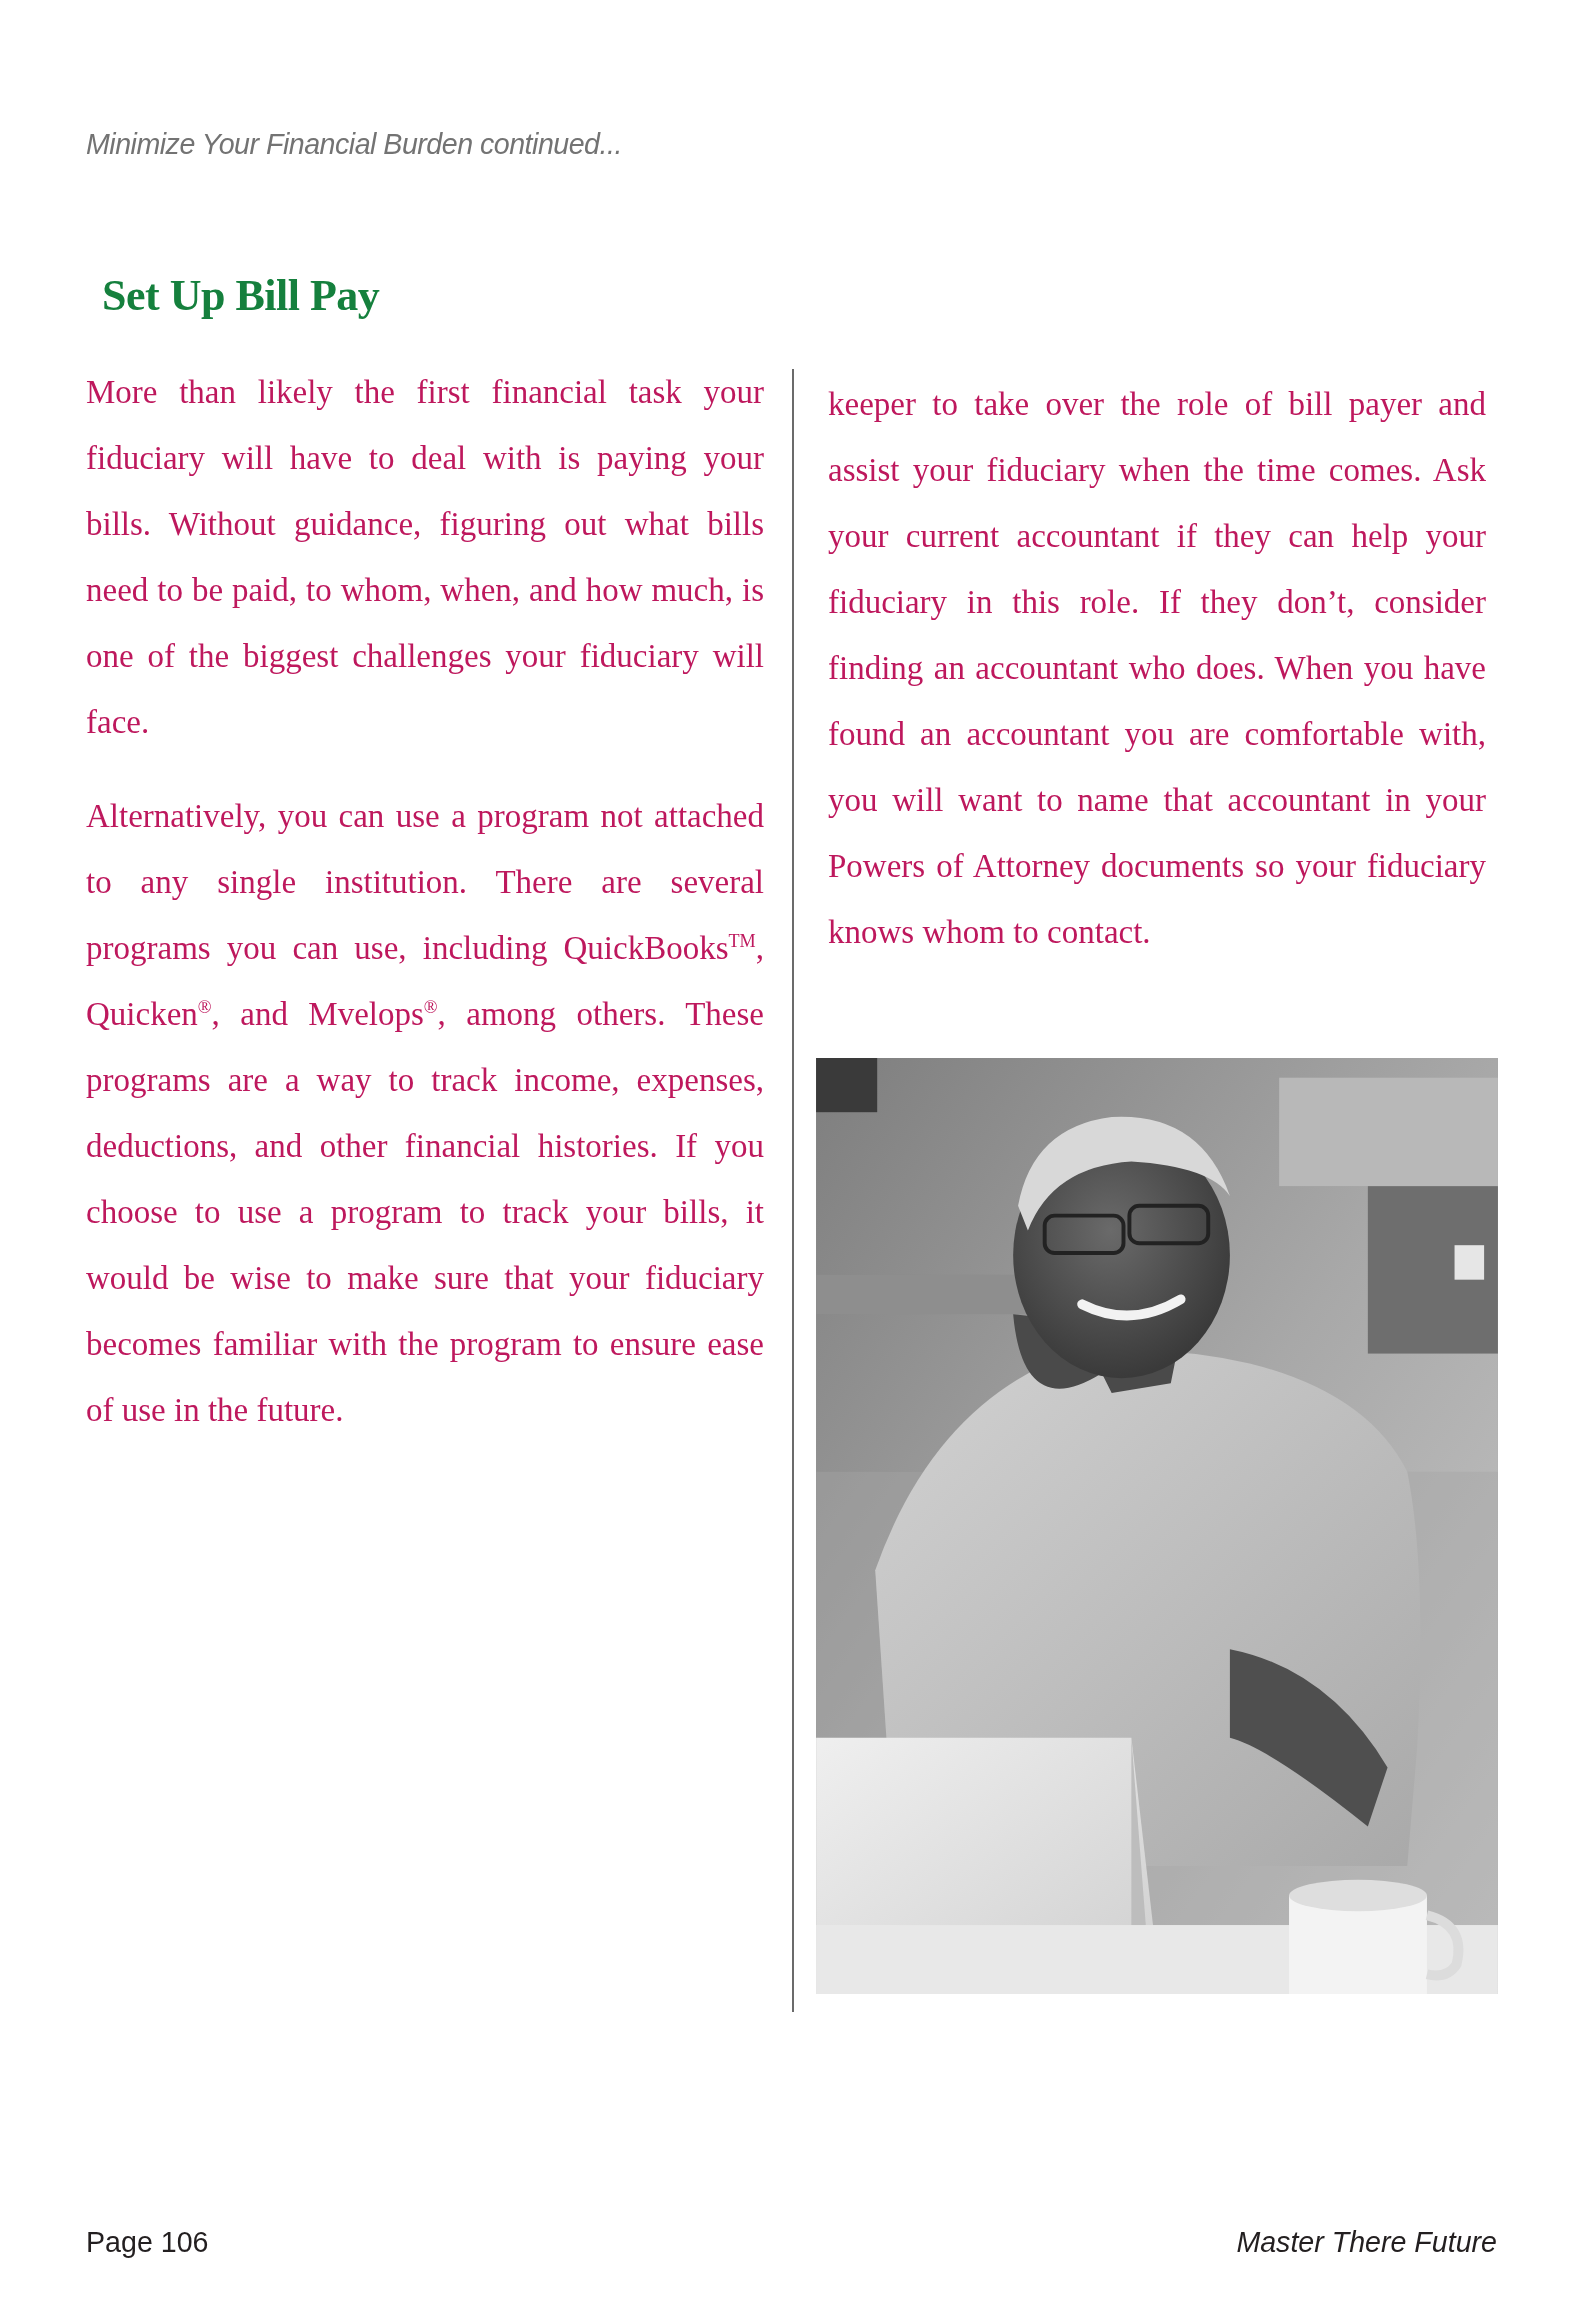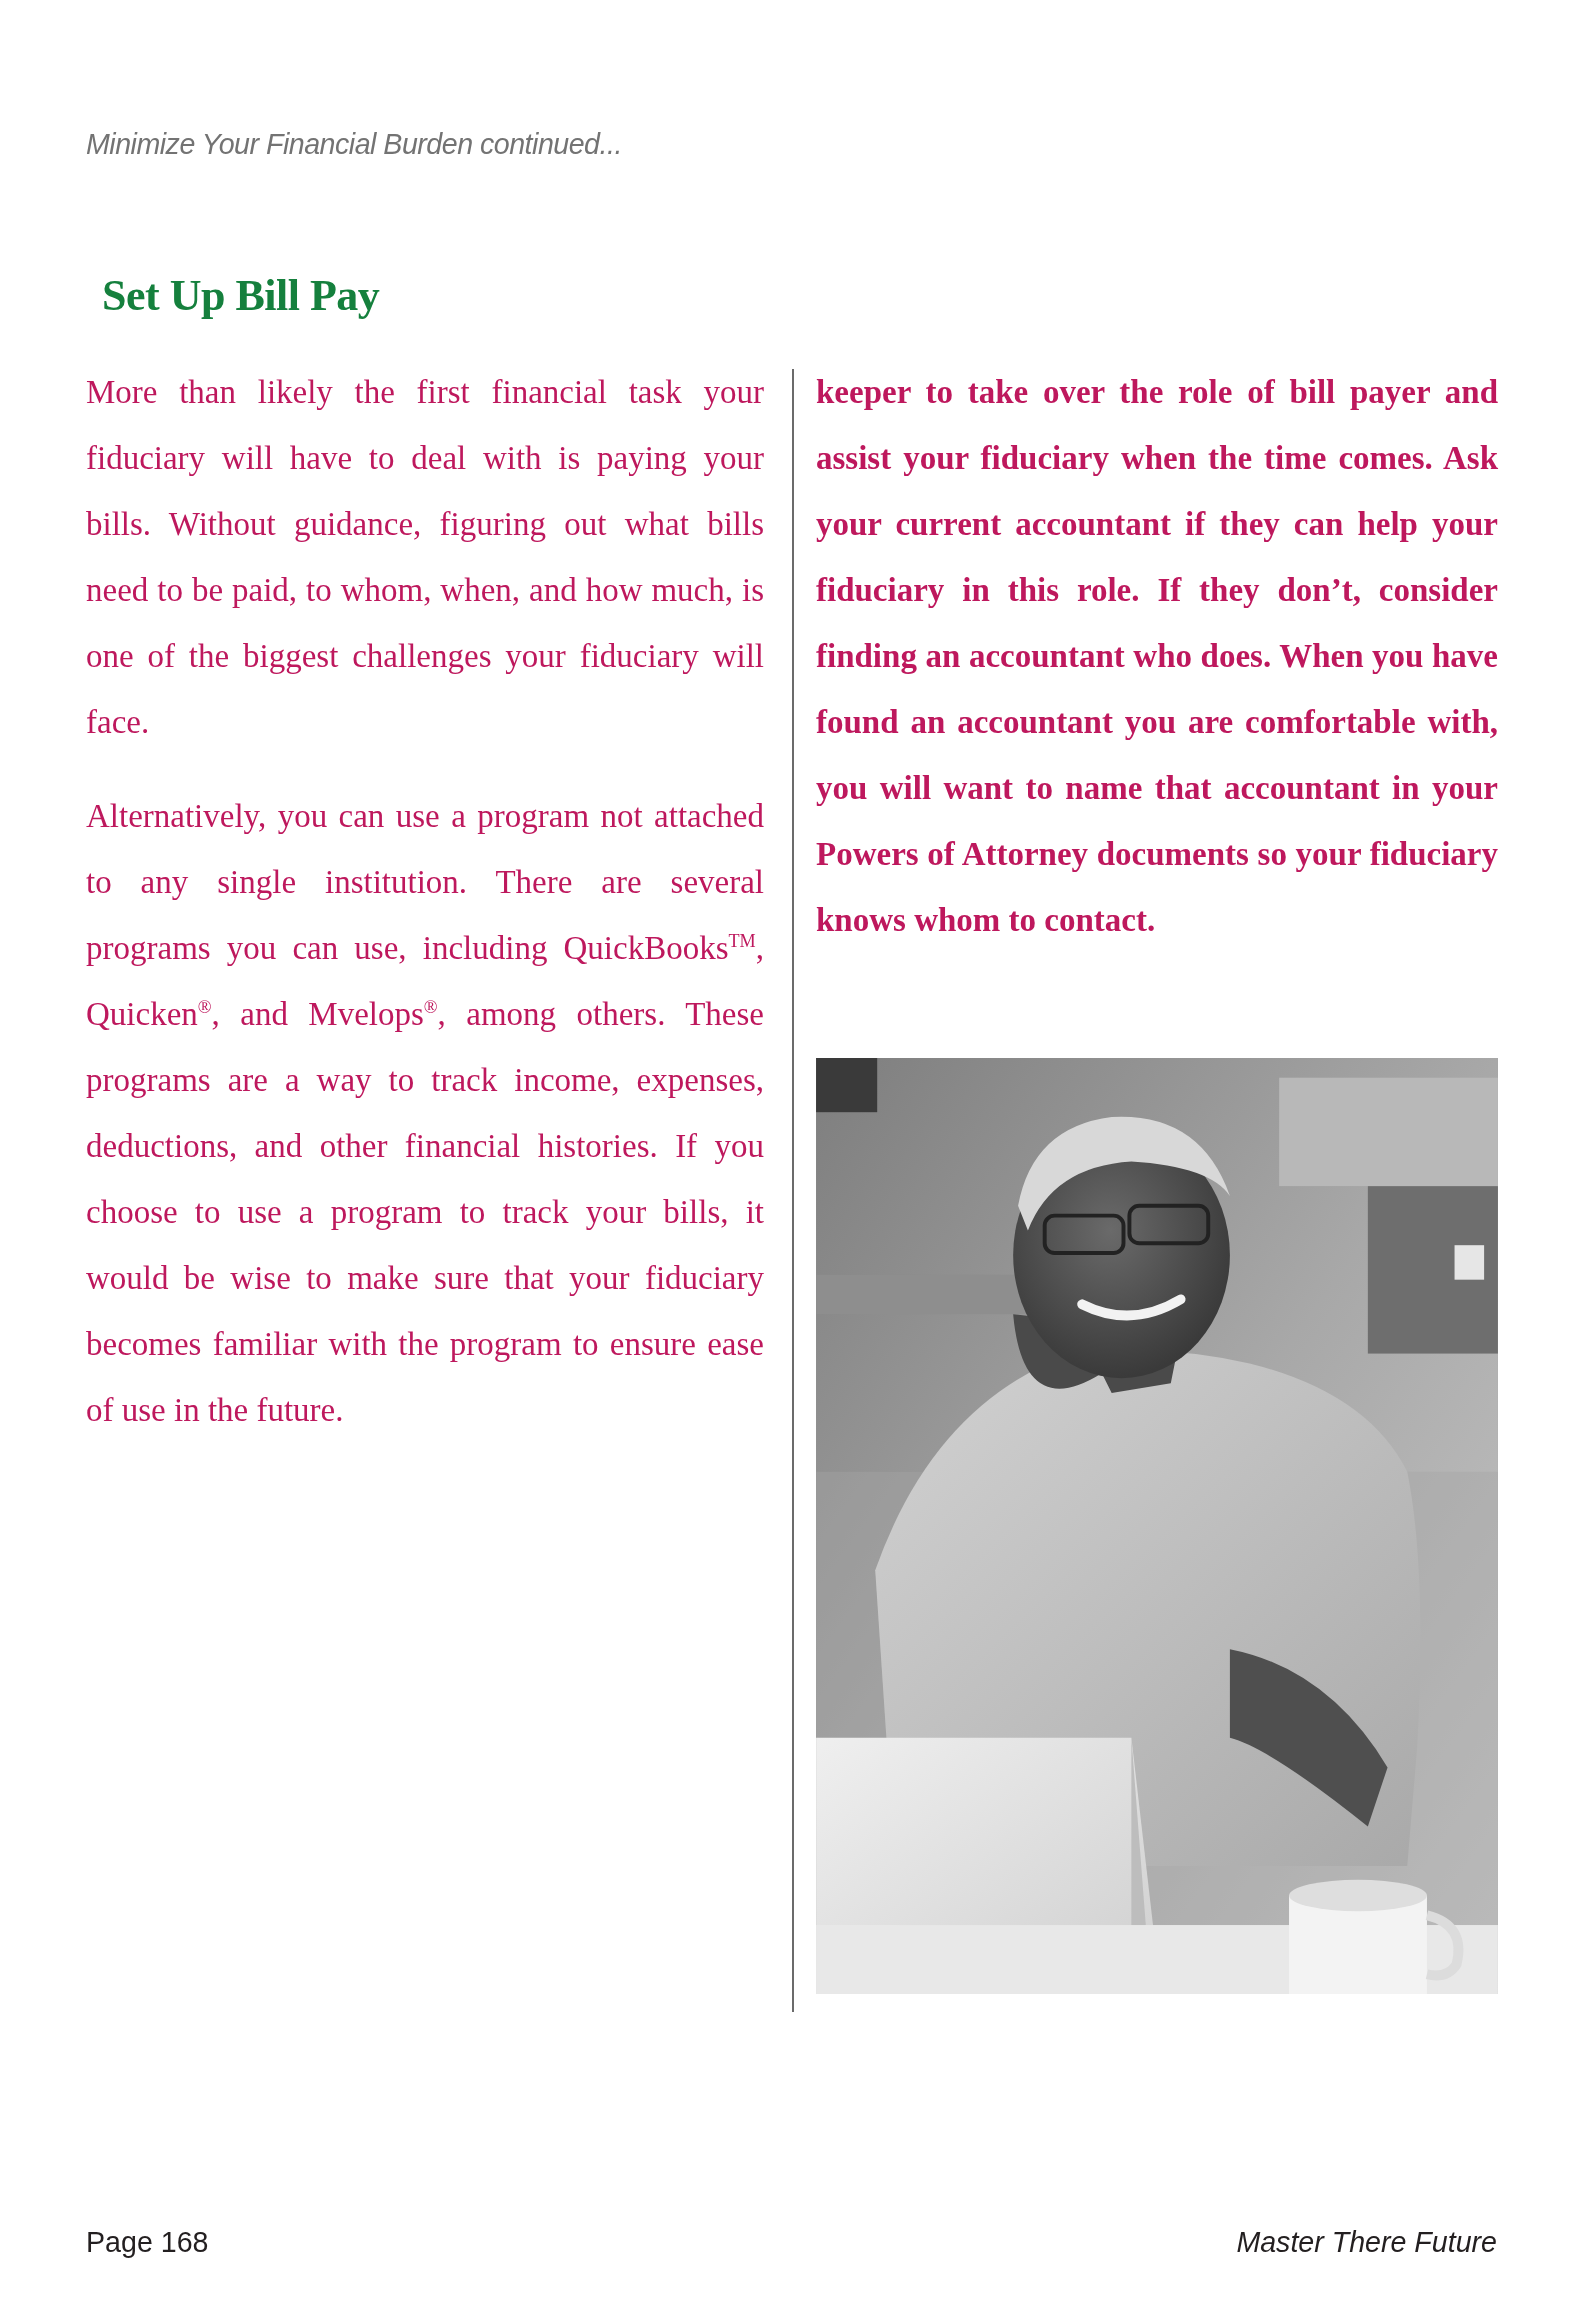--- a/index.html
+++ b/index.html
@@ -16,21 +16,21 @@
     letter-spacing: -0.5px;
   }
   .col {
     position: absolute; top: 359px; width: 678px;
     font-family: "Liberation Serif", serif; font-size: 33px; color: #be185d;
     line-height: 66px; text-align: justify;
   }
   .col-left { left: 86px; }
   .col-right { left: 816px; width: 682px; }
   .col p { margin: 0 0 27.6px 0; }
-  .col p.cont { margin: 0; font-weight: bold; }
+  .col p.cont { margin: 12px; }
   .divider {
     position: absolute; left: 792px; top: 369px; width: 2px; height: 1643px; background: #6b6b6b;
   }
   .photo {
     position: absolute; left: 816px; top: 1058px; width: 682px; height: 936px;
     overflow: hidden; background: #9a9a9a;
   }
   .footer-left {
     position: absolute; left: 86px; top: 2226px;
     font-family: "Liberation Sans", sans-serif; font-size: 28.6px; color: #231f20;
@@ -97,15 +97,15 @@
     <path d="M420 600 Q520 620 580 720 L560 780 Q460 700 420 690 Z" fill="#4f4f4f"></path>
     <path d="M0 690 L320 690 L350 950 L0 950 Z" fill="url(#laptop)"></path>
     <path d="M320 690 L340 950 L320 950 Z" fill="#bdbdbd"></path>
     <rect x="0" y="880" width="692" height="70" fill="#e8e8e8"></rect>
     <path d="M480 850 L620 850 L620 950 L480 950 Z" fill="#f3f3f3"></path>
     <ellipse cx="550" cy="850" rx="70" ry="16" fill="#dedede"></ellipse>
     <path d="M620 870 Q660 880 650 920 Q640 935 620 930" stroke="#dcdcdc" stroke-width="10" fill="none"></path>
   </svg>
 </div>
 
-<div class="footer-left">Page 168</div>
+<div class="footer-left">Page 106</div>
 <div class="footer-right">Master There Future</div>
 
 
 </body></html>

